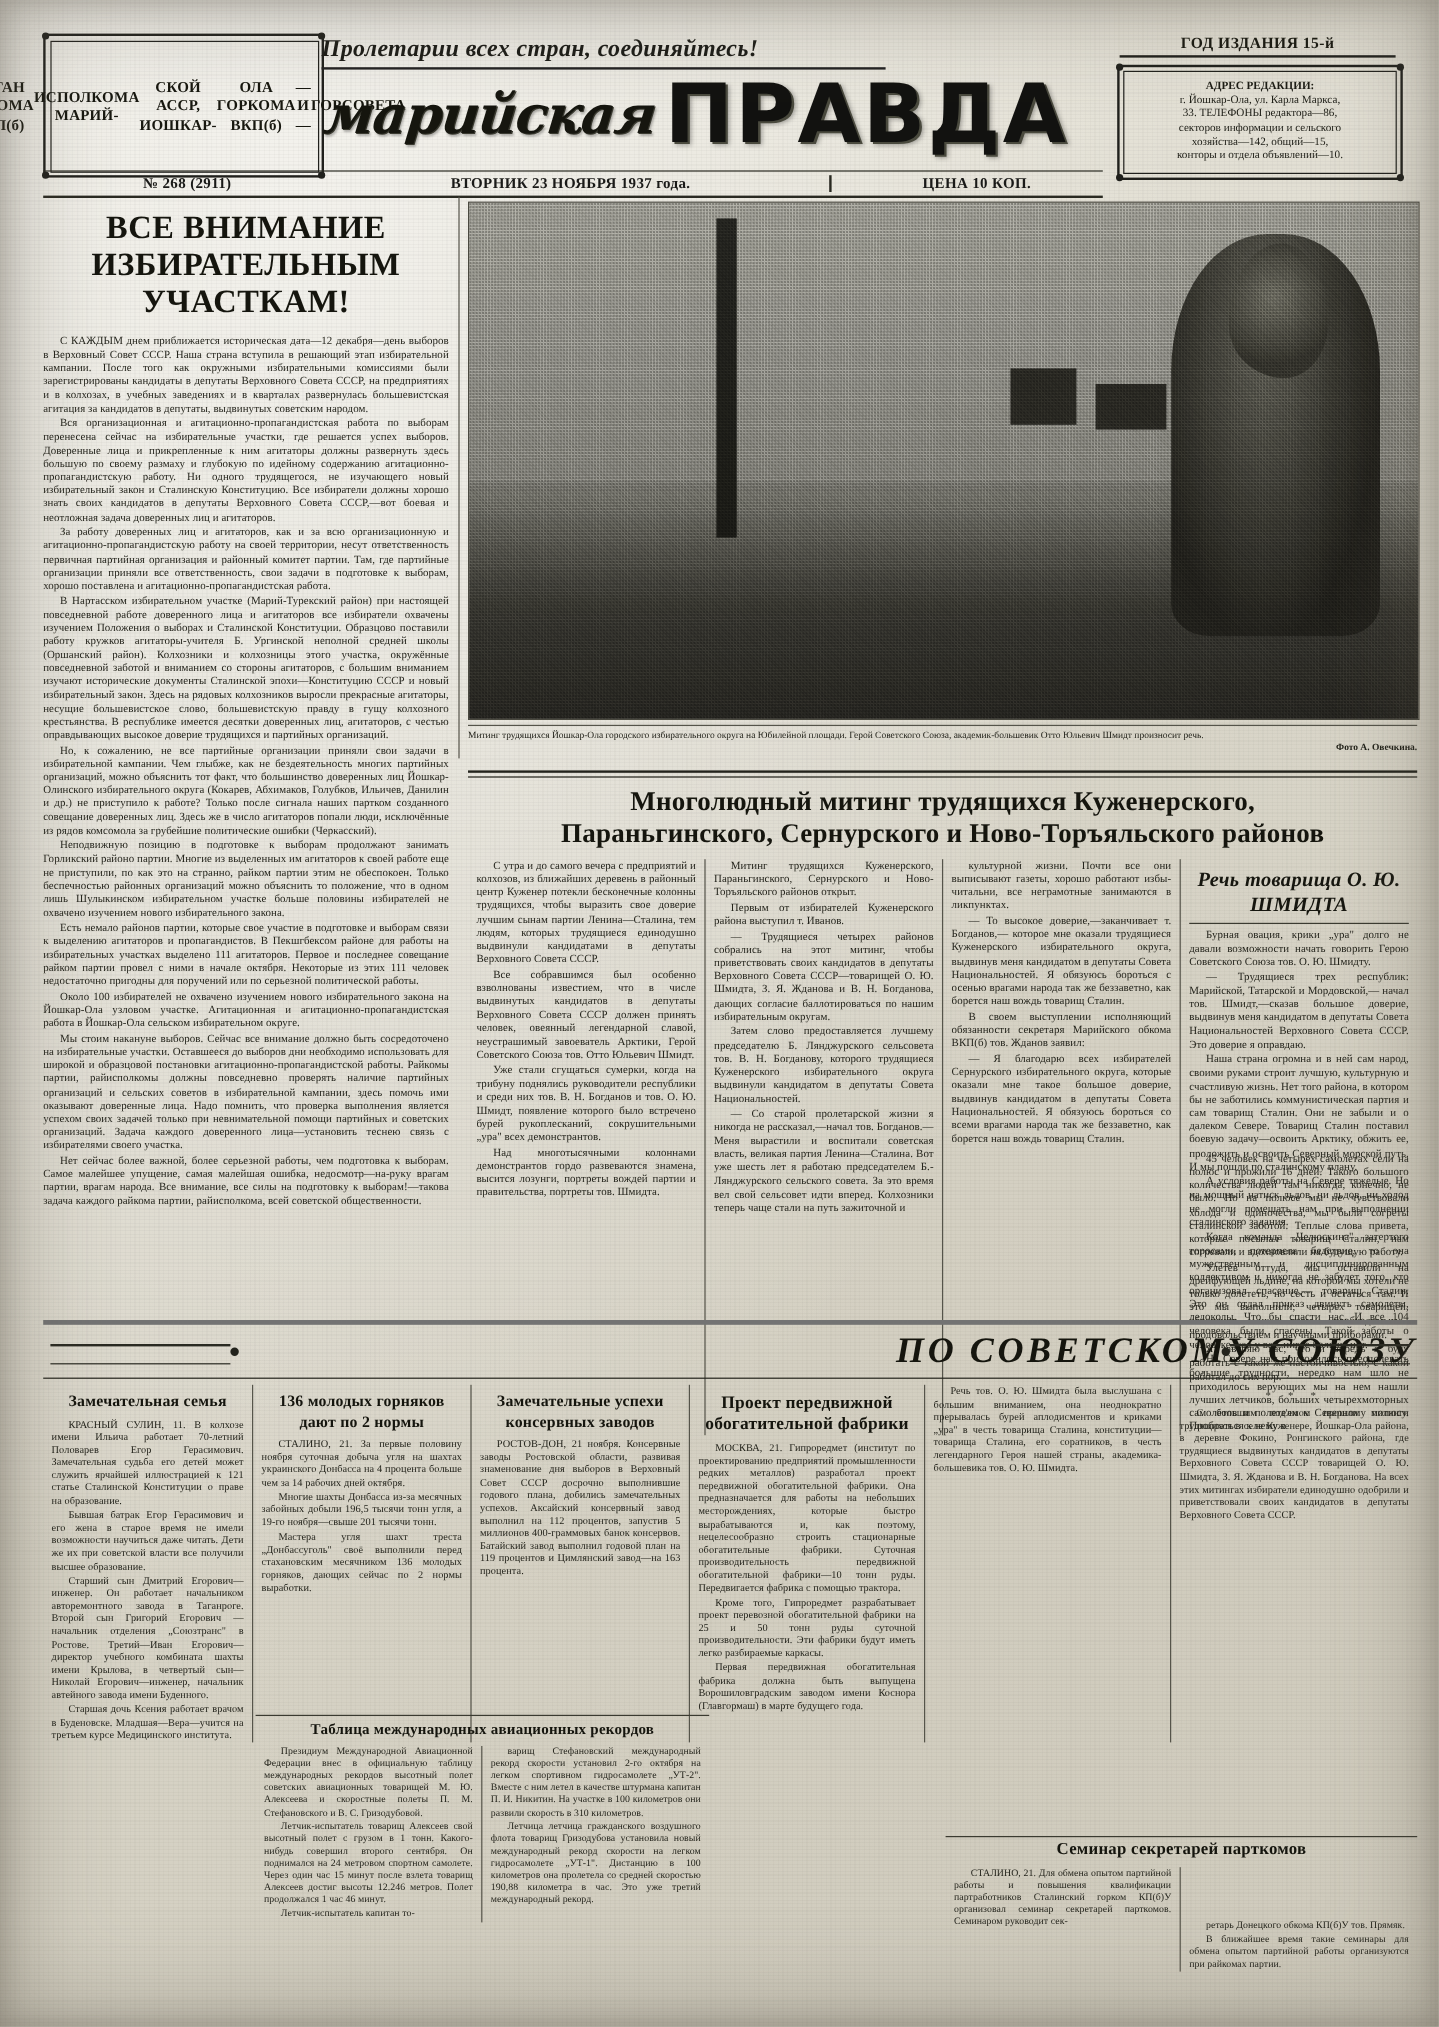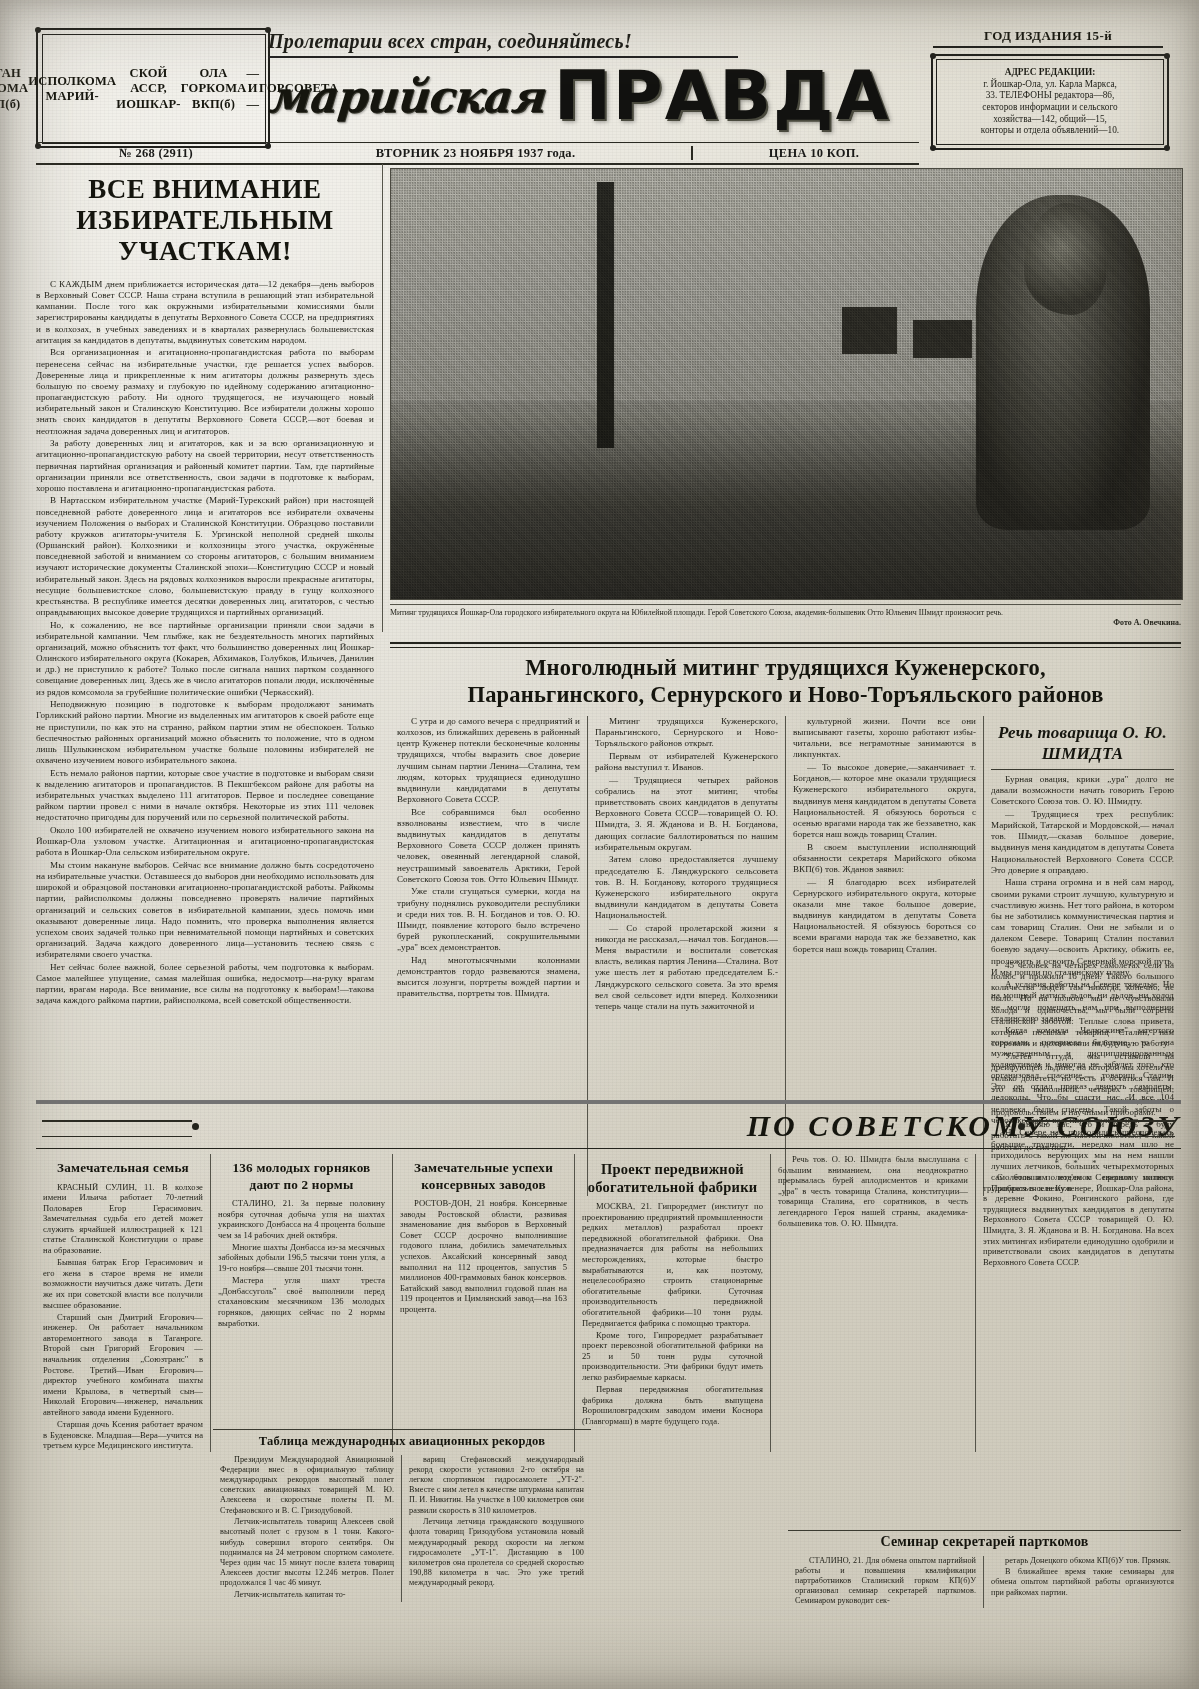--- a/index.html
+++ b/index.html
@@ -459,21 +459,21 @@
 
   <div style="position:absolute;left:770px;top:1510px;width:393px;">
     <div class="rule-thin"></div>
     <div class="sec-h" style="font-size:14px;margin-top:3px;">Семинар секретарей парткомов</div>
     <div style="display:flex;">
       <div class="col" style="width:196px;">
         <div class="body-txt mini">
           <p>СТАЛИНО, 21. Для обмена опытом партийной работы и повышения квалификации партработников Сталинский горком КП(б)У организовал семинар секретарей парткомов. Семинаром руководит сек-</p>
         </div>
       </div>
-      <div class="col" style="width:197px;border-right:none;">
+      <div class="col" style="width:197px;border-right:none;margin-top:44px;">
         <div class="body-txt mini">
           <p>ретарь Донецкого обкома КП(б)У тов. Прямяк.</p>
           <p>В ближайшее время такие семинары для обмена опытом партийной работы организуются при райкомах партии.</p>
         </div>
       </div>
     </div>
   </div>
 
 </div>
 

